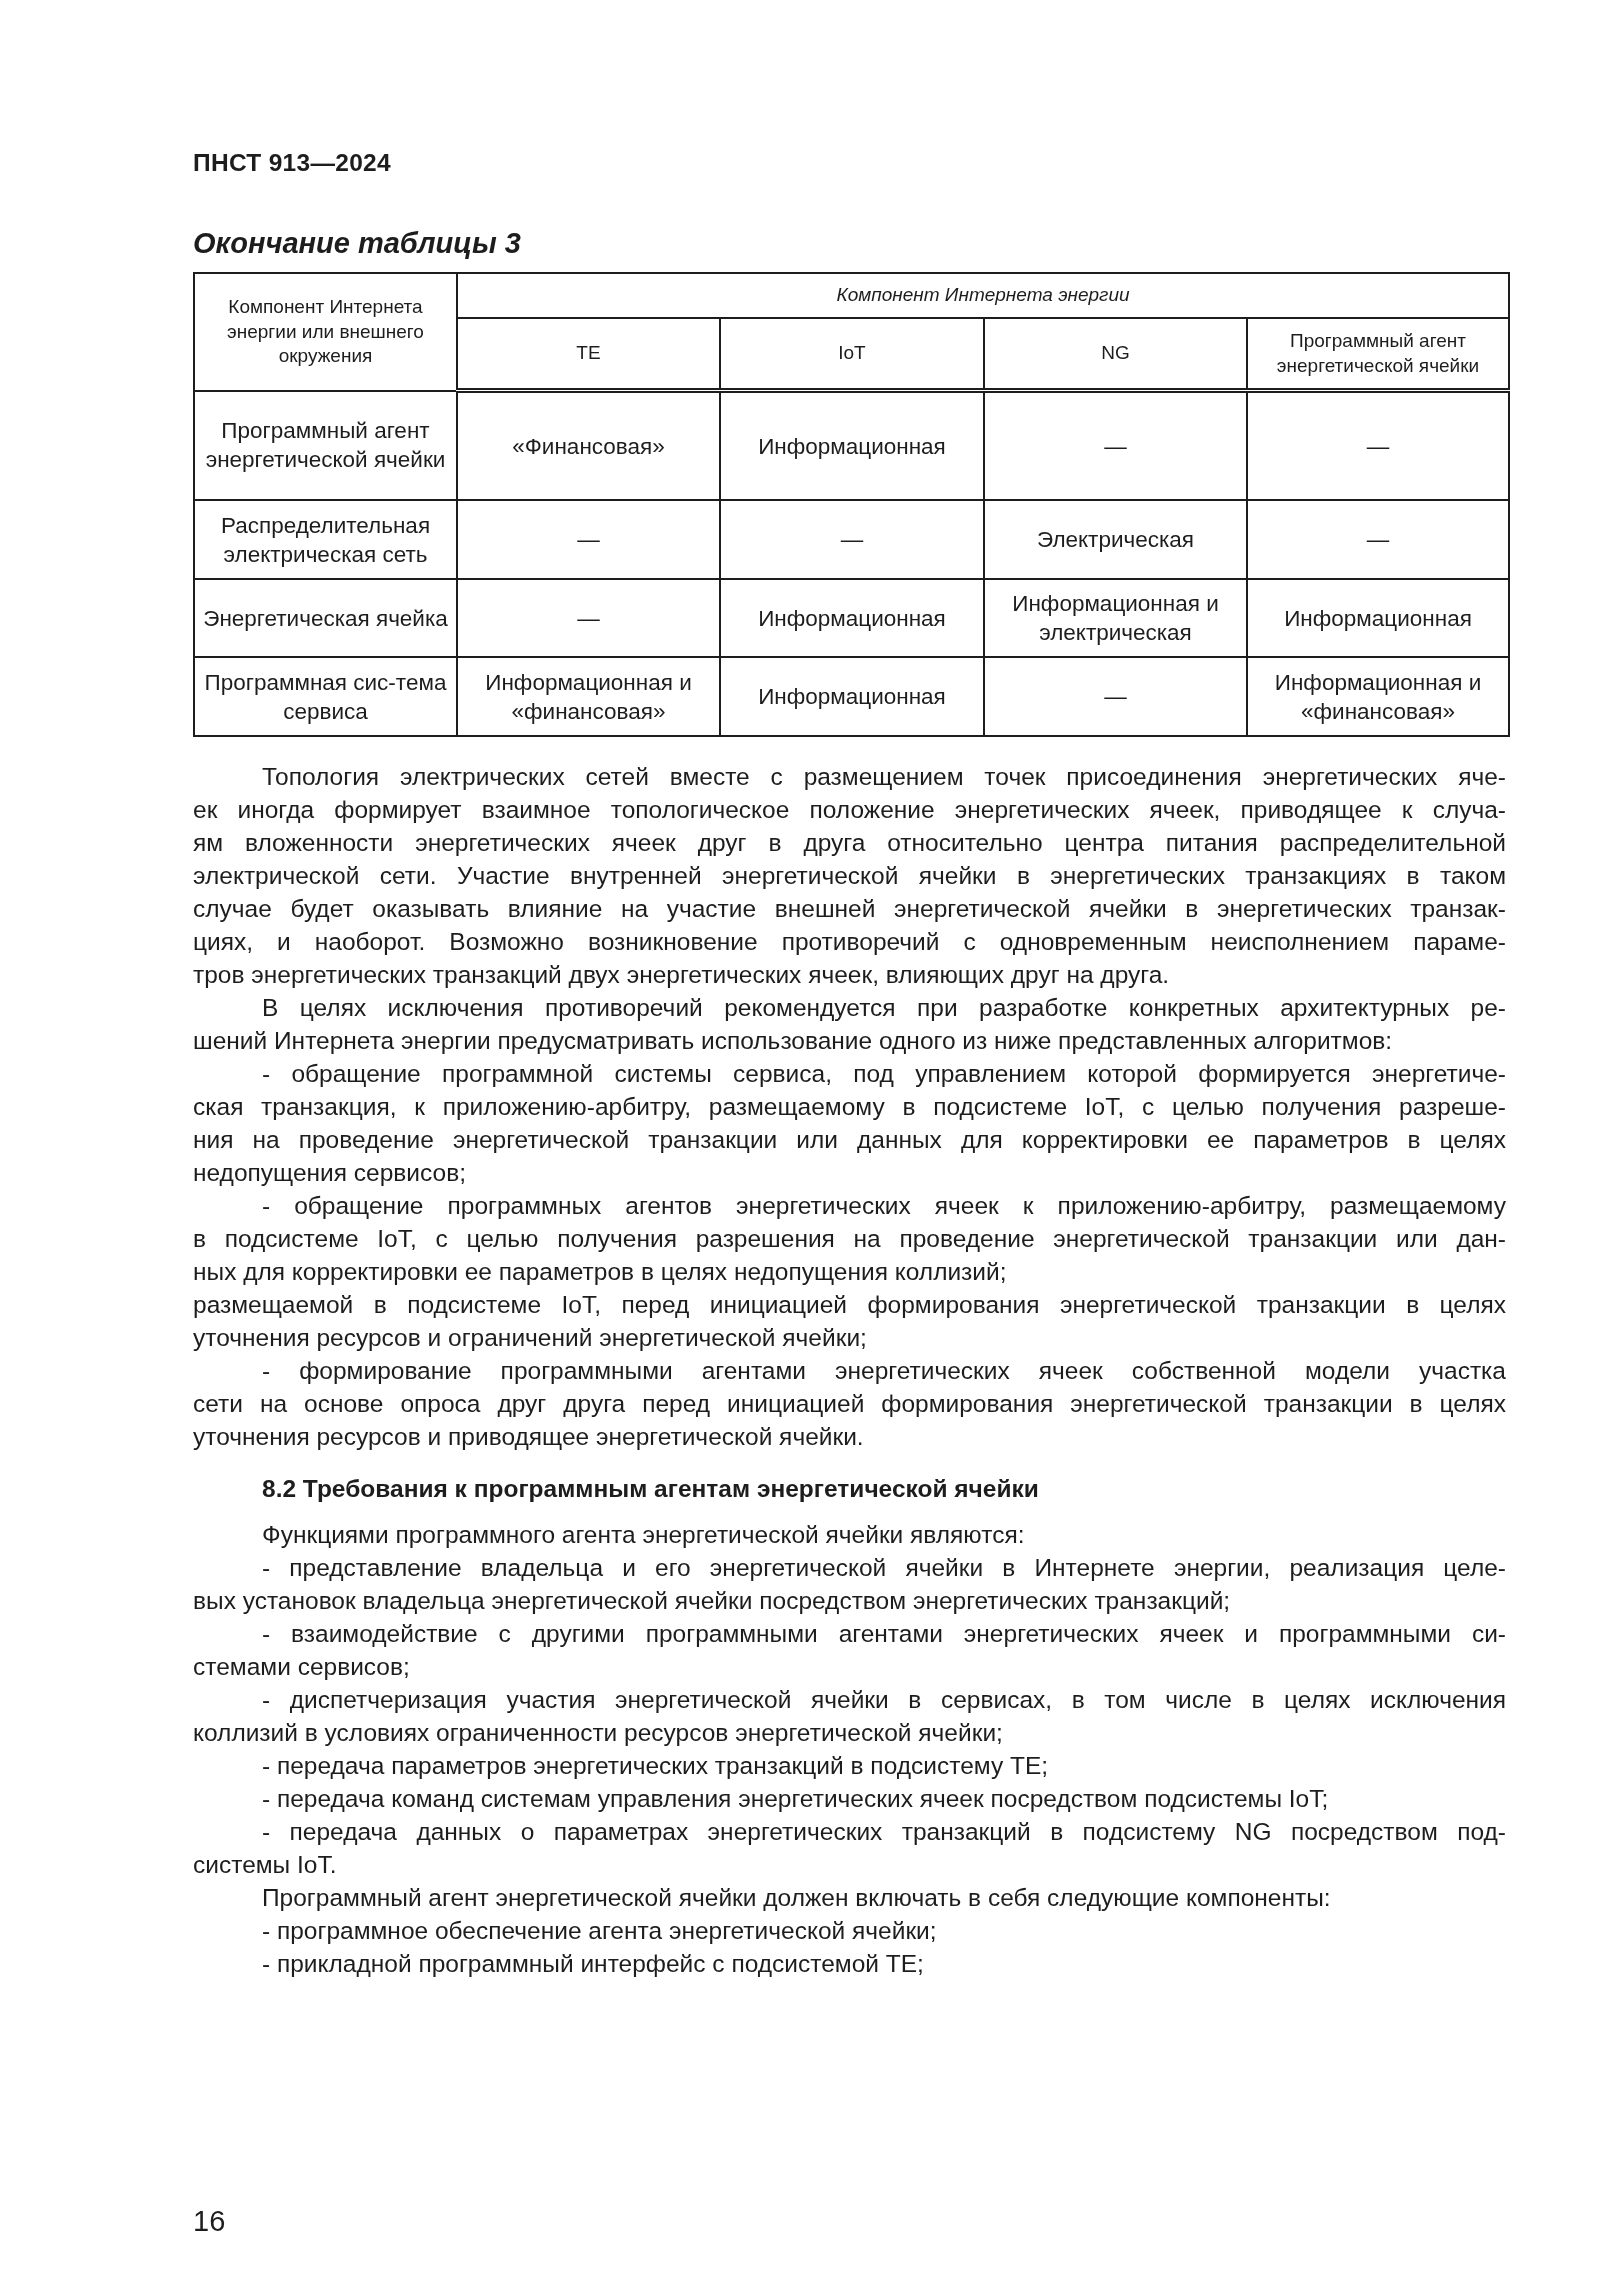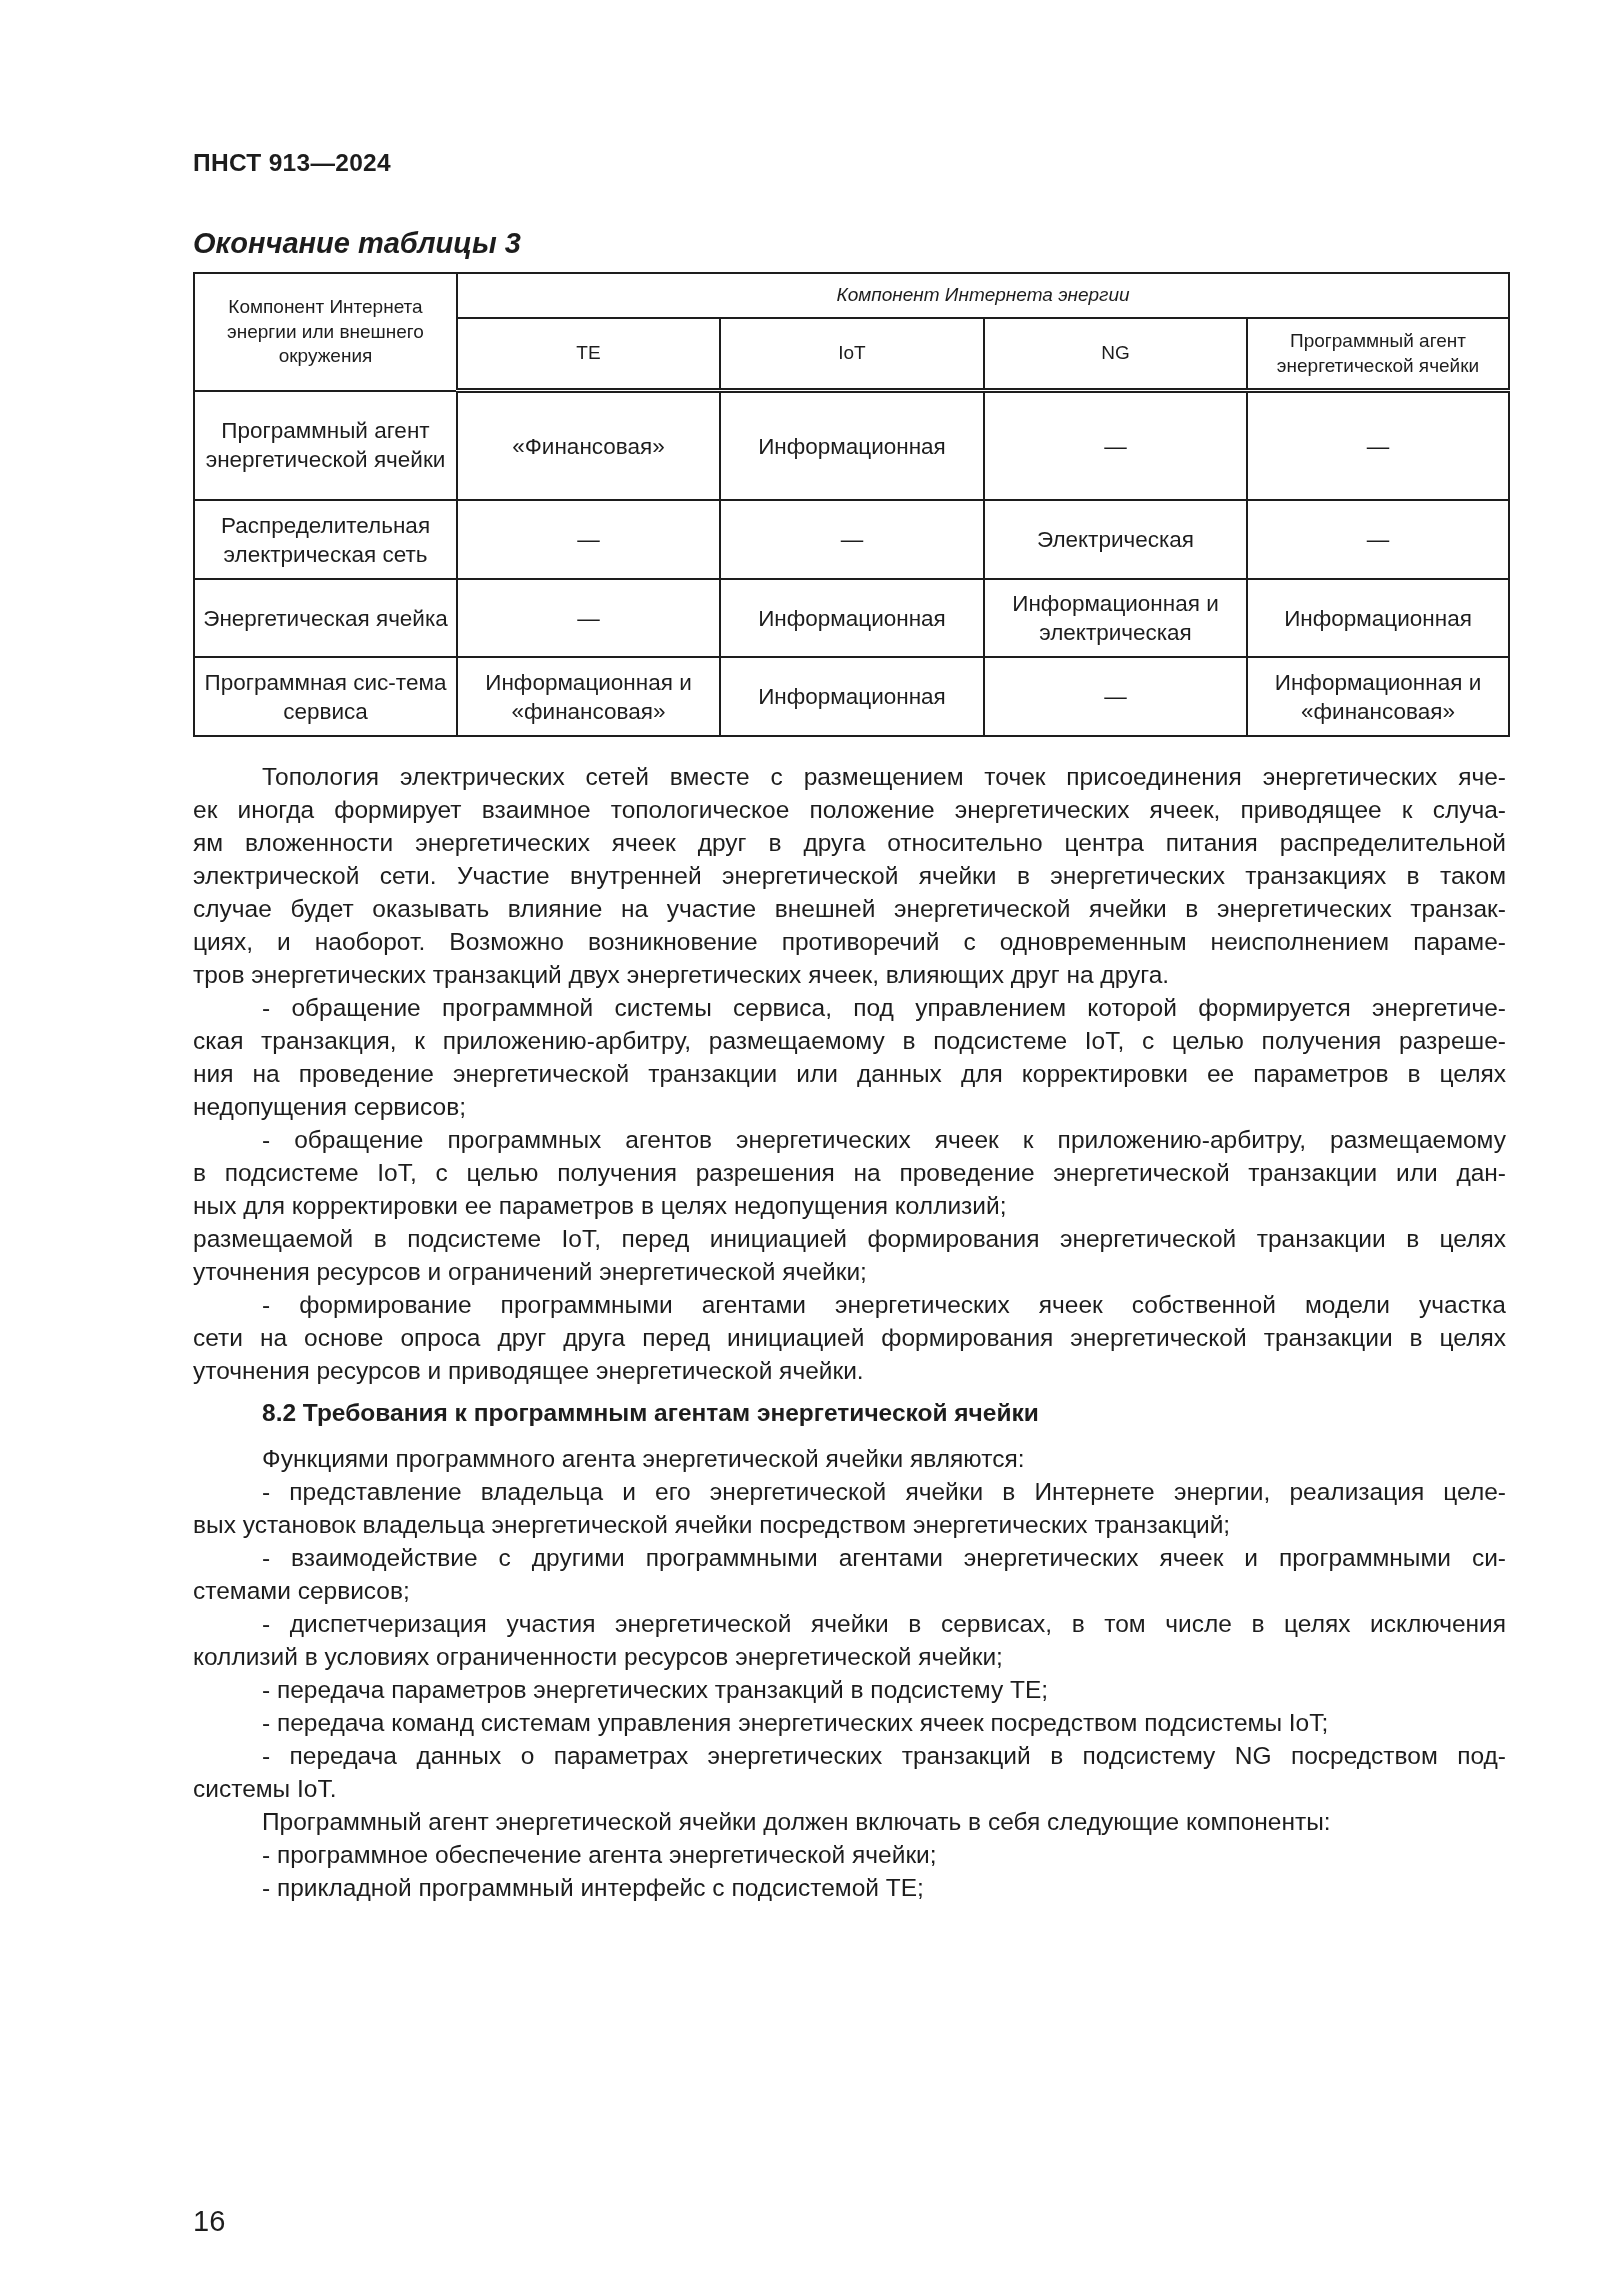--- a/index.html
+++ b/index.html
@@ -13,21 +13,21 @@
                              font-weight: normal; padding: 2px 7.8px; }
   table.t3 th.small { font-size: 19px; line-height: 24.5px; }
   table.t3 tr.hdr2 th { border-bottom: 5.9px double #1d1d1d; height: 65px; }
   table.t3 tr.hdr1 th.span { height: 39px; font-style: italic; }
   table.t3 tr.r1 td { height: 102px; }
   table.t3 tr.r2 td { height: 73px; }
   table.t3 tr.r3 td { height: 72px; }
   table.t3 tr.r4 td { height: 73px; }
   .body { position: absolute; left: 193px; width: 1313px; top: 760px; font-size: 24.5px; line-height: 33px; }
   .ind { padding-left: 69px; }
-  .heading { font-weight: bold; padding-left: 69px; margin-top: 9px; margin-bottom: 12.7px; }
+  .heading { font-weight: bold; padding-left: 69px; margin-top: 19px; margin-bottom: 12.7px; }
   .page-num { position: absolute; left: 193px; top: 2205px; font-size: 29px; }
   .jl { display: block; text-align: justify; text-align-last: justify; }
   .jl.last { text-align-last: left; }
 </style>
 </head>
 <body>
 
 <div class="doc-header">ПНСТ 913—2024</div>
 <div class="caption">Окончание таблицы 3</div>
 
@@ -85,20 +85,24 @@
   <div>
       <span class="jl ind">Топология электрических сетей вместе с размещением точек присоединения энергетических яче-</span>
       <span class="jl">ек иногда формирует взаимное топологическое положение энергетических ячеек, приводящее к случа-</span>
       <span class="jl">ям вложенности энергетических ячеек друг в друга относительно центра питания распределительной</span>
       <span class="jl">электрической сети. Участие внутренней энергетической ячейки в энергетических транзакциях в таком</span>
       <span class="jl">случае будет оказывать влияние на участие внешней энергетической ячейки в энергетических транзак-</span>
       <span class="jl">циях, и наоборот. Возможно возникновение противоречий с одновременным неисполнением параме-</span>
       <span class="jl last">тров энергетических транзакций двух энергетических ячеек, влияющих друг на друга.</span>
     </div>
   <div>
+      <span class="jl ind">В целях исключения противоречий рекомендуется при разработке конкретных архитектурных ре-</span>
+      <span class="jl last">шений Интернета энергии предусматривать использование одного из ниже представленных алгоритмов:</span>
+    </div>
+  <div>
       <span class="jl ind">- обращение программной системы сервиса, под управлением которой формируется энергетиче-</span>
       <span class="jl">ская транзакция, к приложению-арбитру, размещаемому в подсистеме IoT, с целью получения разреше-</span>
       <span class="jl">ния на проведение энергетической транзакции или данных для корректировки ее параметров в целях</span>
       <span class="jl last">недопущения сервисов;</span>
     </div>
   <div>
       <span class="jl ind">- обращение программных агентов энергетических ячеек к приложению-арбитру, размещаемому</span>
       <span class="jl">в подсистеме IoT, с целью получения разрешения на проведение энергетической транзакции или дан-</span>
       <span class="jl last">ных для корректировки ее параметров в целях недопущения коллизий;</span>
     </div>

